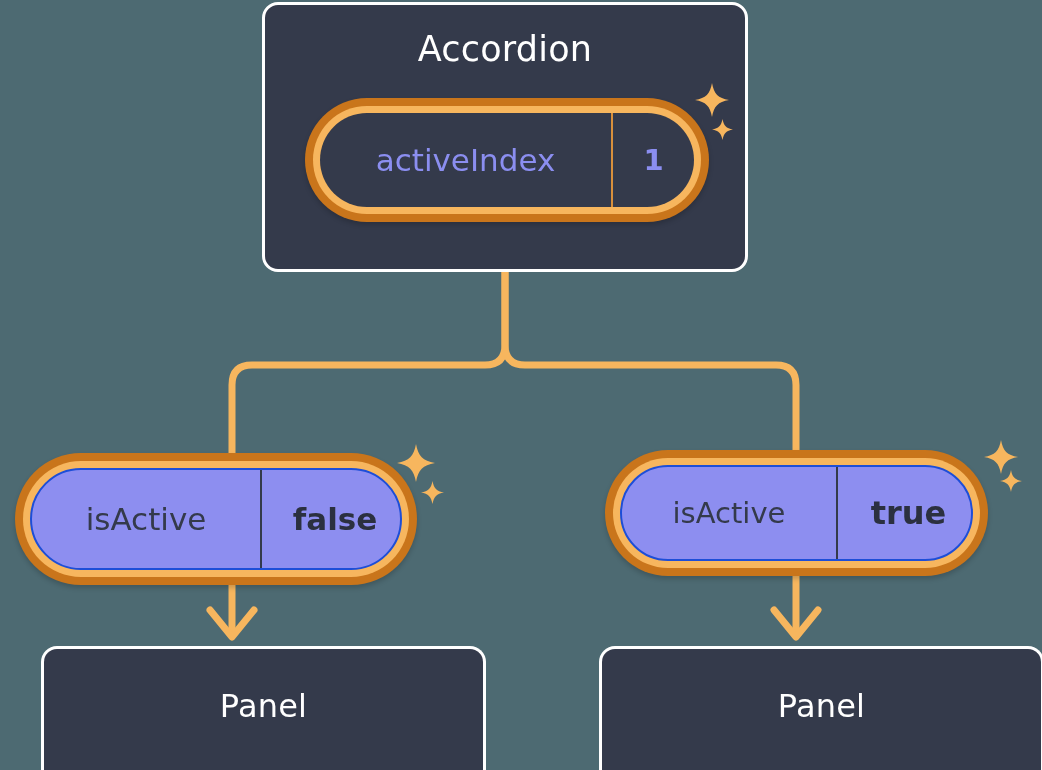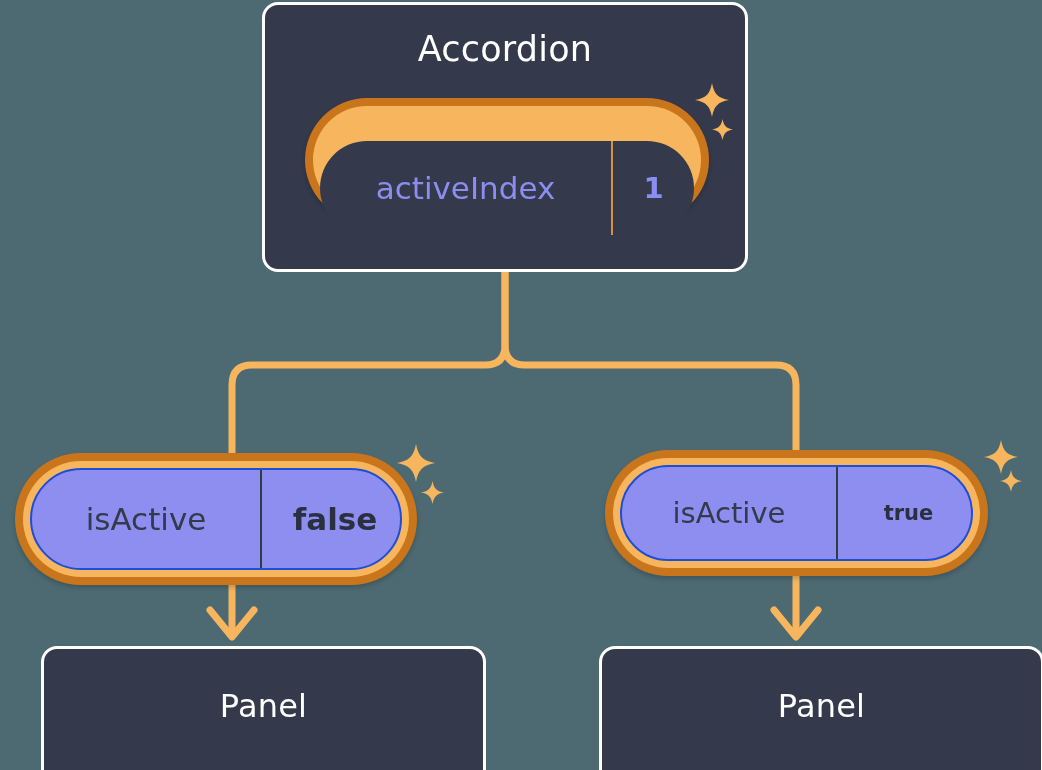--- a/index.html
+++ b/index.html
@@ -96,21 +96,21 @@
   }
   .pill-key, .pill-val {
     display: flex;
     align-items: center;
     justify-content: center;
     box-sizing: border-box;
   }
   .pill-val { font-weight: 700; }
 
   
-  .pill--dark .pill-inner { background: #343a4b; margin-top: 28px; }
+  .pill--dark .pill-inner { background: #343a4b; }
   .pill--dark .pill-key  { color: #8b8ef0; }
   .pill--dark .pill-val  { color: #8b8ef0; }
   .pill--dark .pill-val  { border-left: 2px solid #d9903c; }
 
   
   .pill--purple .pill-inner {
     background: #8d8ef0;
     border: 2px solid #1d4ed8;
   }
   .pill--purple .pill-key { color: #343a4b; }
@@ -133,21 +133,21 @@
     width: 402px; height: 132px;
   }
   #pill-isactive-left .pill-key { flex: 0 0 228px; font-size: 31px; }
   #pill-isactive-left .pill-val { flex: 1 1 auto; font-size: 31px; }
 
   #pill-isactive-right {
     left: 605px; top: 450px;
     width: 383px; height: 126px;
   }
   #pill-isactive-right .pill-key { flex: 0 0 214px; font-size: 29px; }
-  #pill-isactive-right .pill-val { flex: 1 1 auto; font-size: 21px; }
+  #pill-isactive-right .pill-val { flex: 1 1 auto; font-size: 32px; }
 
   
   .sparkle {
     position: absolute;
     pointer-events: none;
   }
   .sparkle svg { display: block; }
 </style>
 </head>
 <body>

